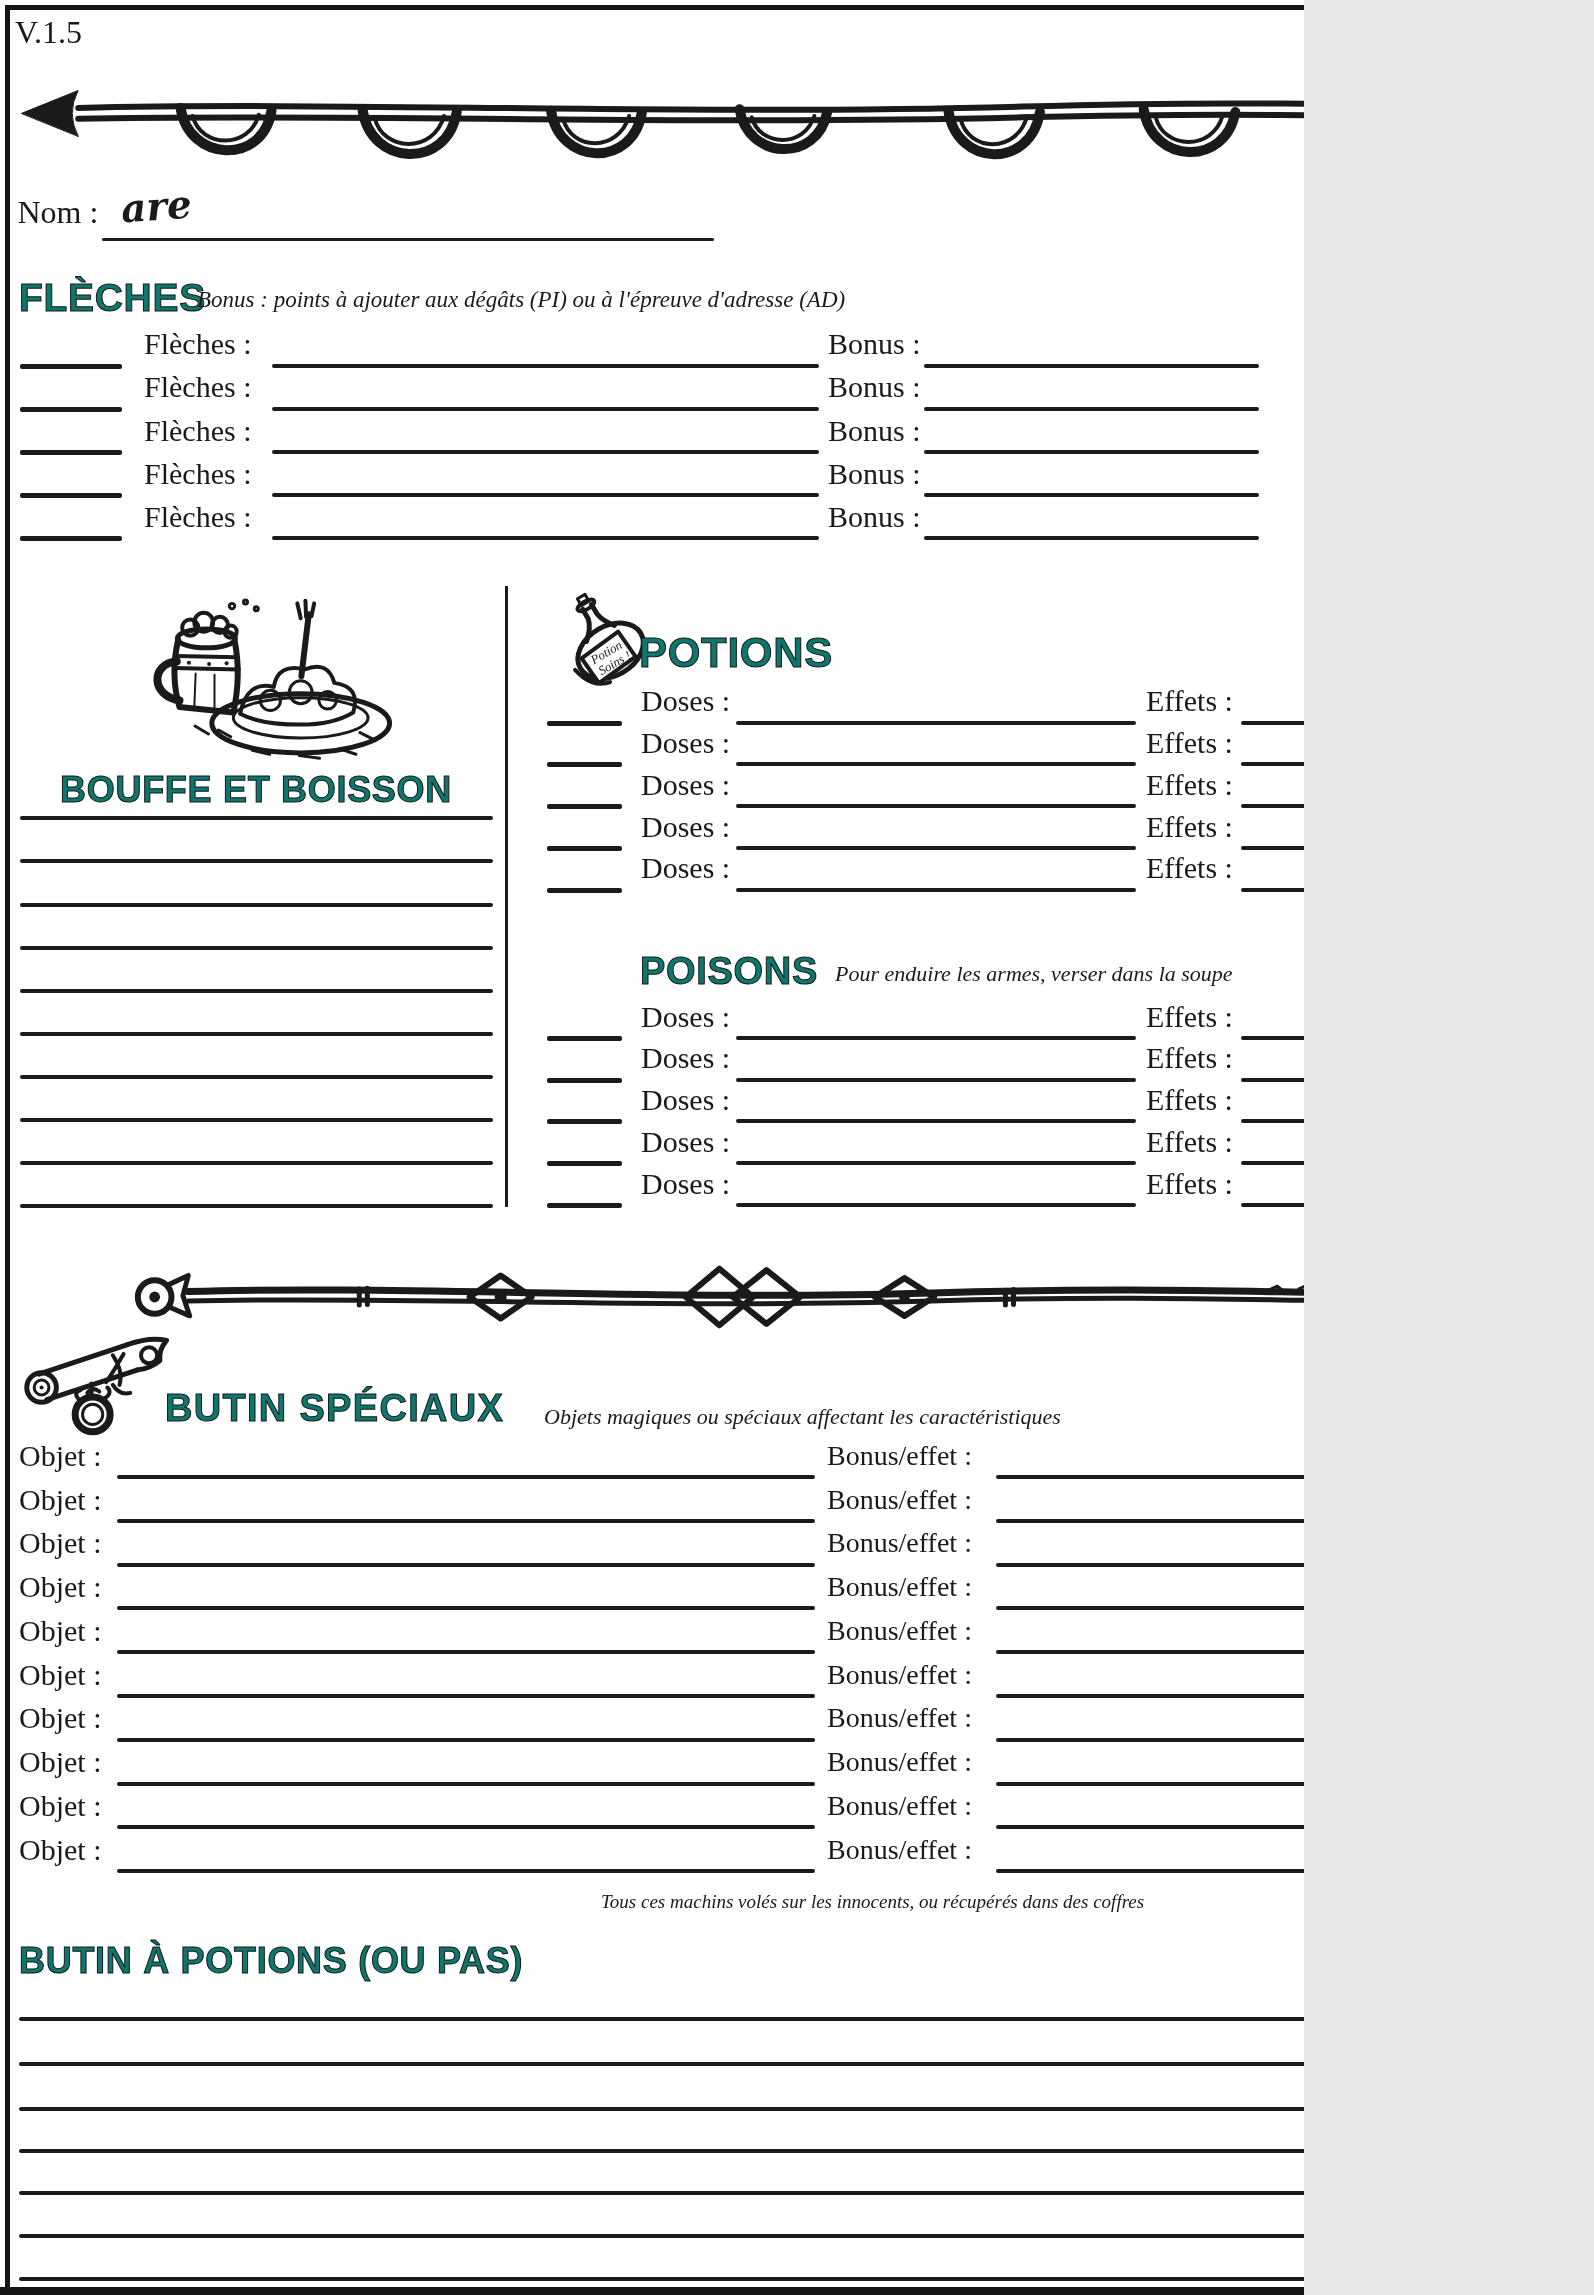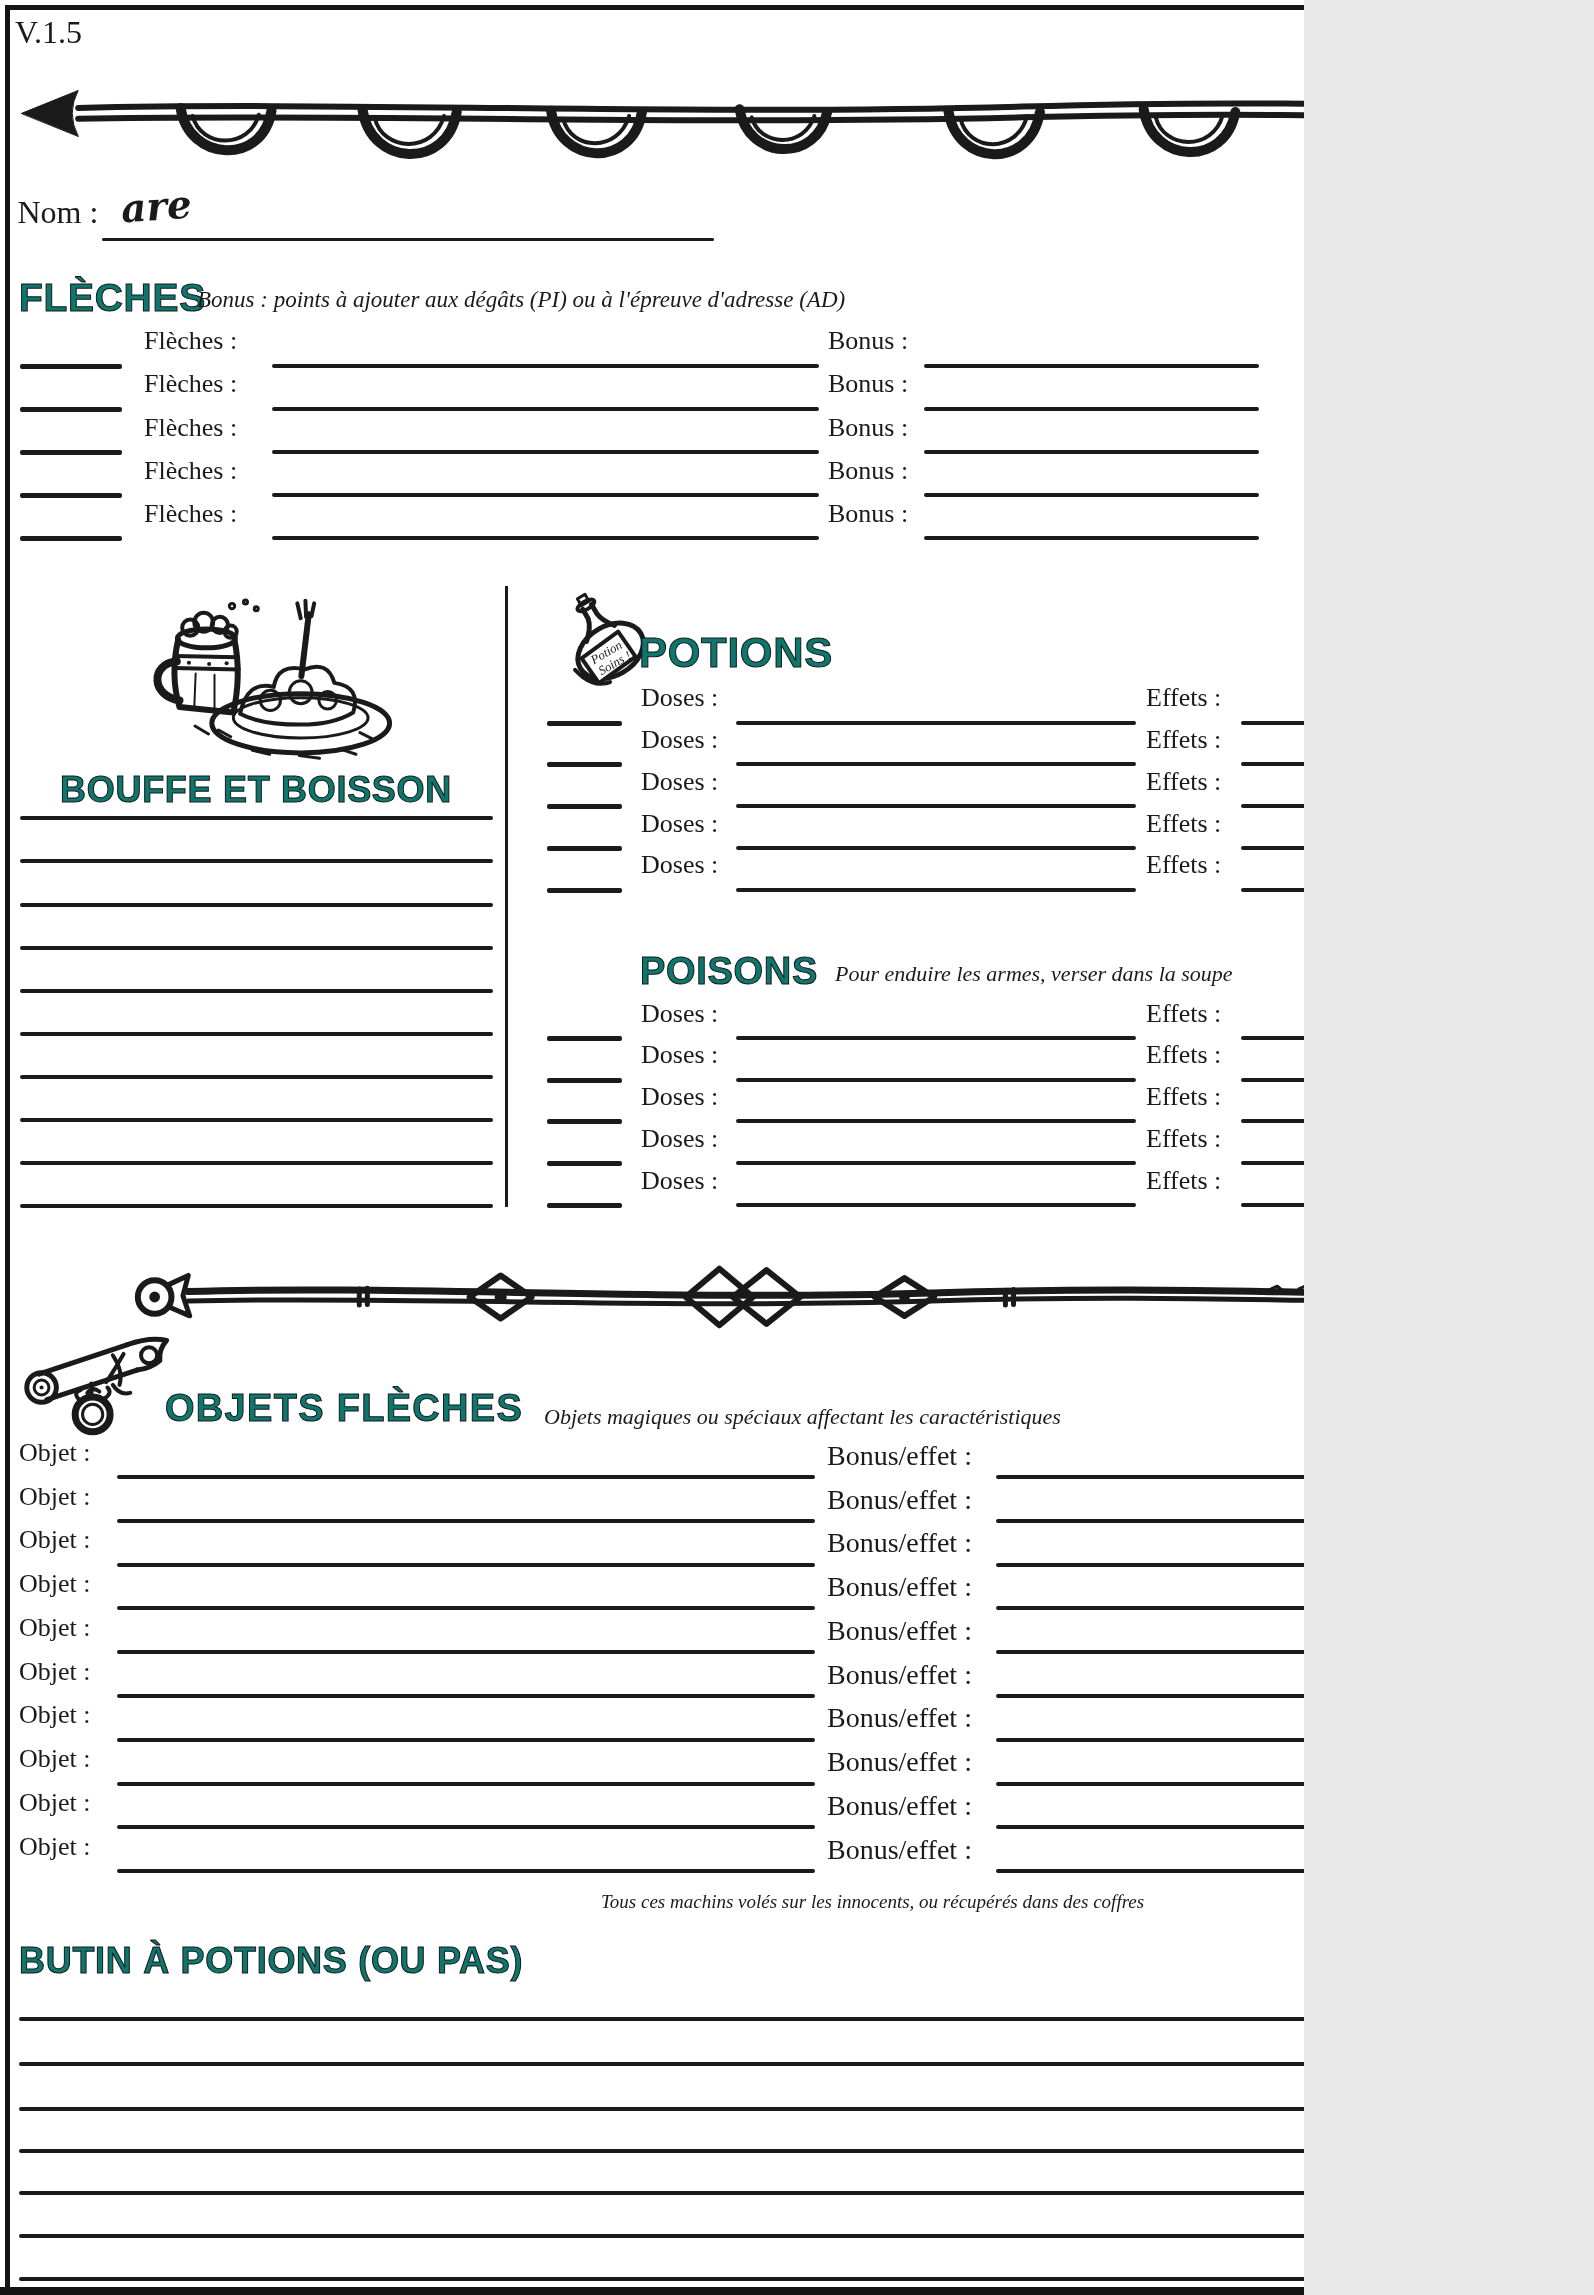--- a/index.html
+++ b/index.html
@@ -10,21 +10,21 @@
     font-family:"Liberation Serif", serif;
     color:#1a1a1a;
     overflow:hidden;
   }
   .rule{position:absolute;height:4px;background:#1b1b1b;border-radius:2px;}
   .rule.thick{height:4.7px;}
   .vrule{position:absolute;width:2.7px;background:#1b1b1b;}
   .lbl{
     position:absolute;
     font-family:"Liberation Serif", serif;
-    font-size:26px;line-height:1.1;
+    font-size:30px;line-height:1.1;
     white-space:nowrap;color:#1a1a1a;
   }
   .hd{
     position:absolute;
     font-family:"Liberation Sans", sans-serif;
     font-weight:bold;letter-spacing:0.7px;
     color:#0f766e;white-space:nowrap;line-height:1;
     -webkit-text-stroke:1px #161616;
   }
   .sub{
@@ -297,21 +297,21 @@
       <path d="M172 14 Q 206 2 230 8 Q 218 22 220 38 Q 206 50 186 52" stroke-width="5"></path>
       <circle cx="204" cy="30" r="12" stroke-width="4"></circle>
       <path d="M150 30 Q 166 54 160 74 M166 28 Q 150 56 140 70" stroke-width="4"></path>
       <path d="M150 74 q 10 16 26 12" stroke-width="4"></path>
       <circle cx="120" cy="118" r="26" stroke-width="7"></circle>
       <circle cx="120" cy="118" r="15" stroke-width="3"></circle>
       <path d="M100 96 q -10 -10 2 -14 M138 94 q 12 -8 4 -16 M118 88 q 2 -12 0 -16" stroke-width="4"></path>
       <path d="M112 86 q 8 -10 18 -2" stroke-width="4"></path>
     </g>
   </svg>
-  <div class="hd" style="left:165px;top:1389px;font-size:38px;letter-spacing:1.3px">OBJETS FLÈCHES</div>
+  <div class="hd" style="left:165px;top:1389px;font-size:38px;letter-spacing:1.3px">BUTIN SPÉCIAUX</div>
   <div class="sub" style="left:544px;top:1405px;font-size:22px">Objets magiques ou spéciaux affectant les caractéristiques</div>
 
   <div class="lbl" style="left:19px;top:1439px">Objet :</div>
   <div class="rule" style="left:117px;top:1475px;width:698px"></div>
   <div class="lbl" style="left:827px;top:1441px;font-size:28px">Bonus/effet :</div>
   <div class="rule" style="left:996px;top:1475px;width:579px"></div>
 
   <div class="lbl" style="left:19px;top:1483px">Objet :</div>
   <div class="rule" style="left:117px;top:1519px;width:698px"></div>
   <div class="lbl" style="left:827px;top:1485px;font-size:28px">Bonus/effet :</div>

